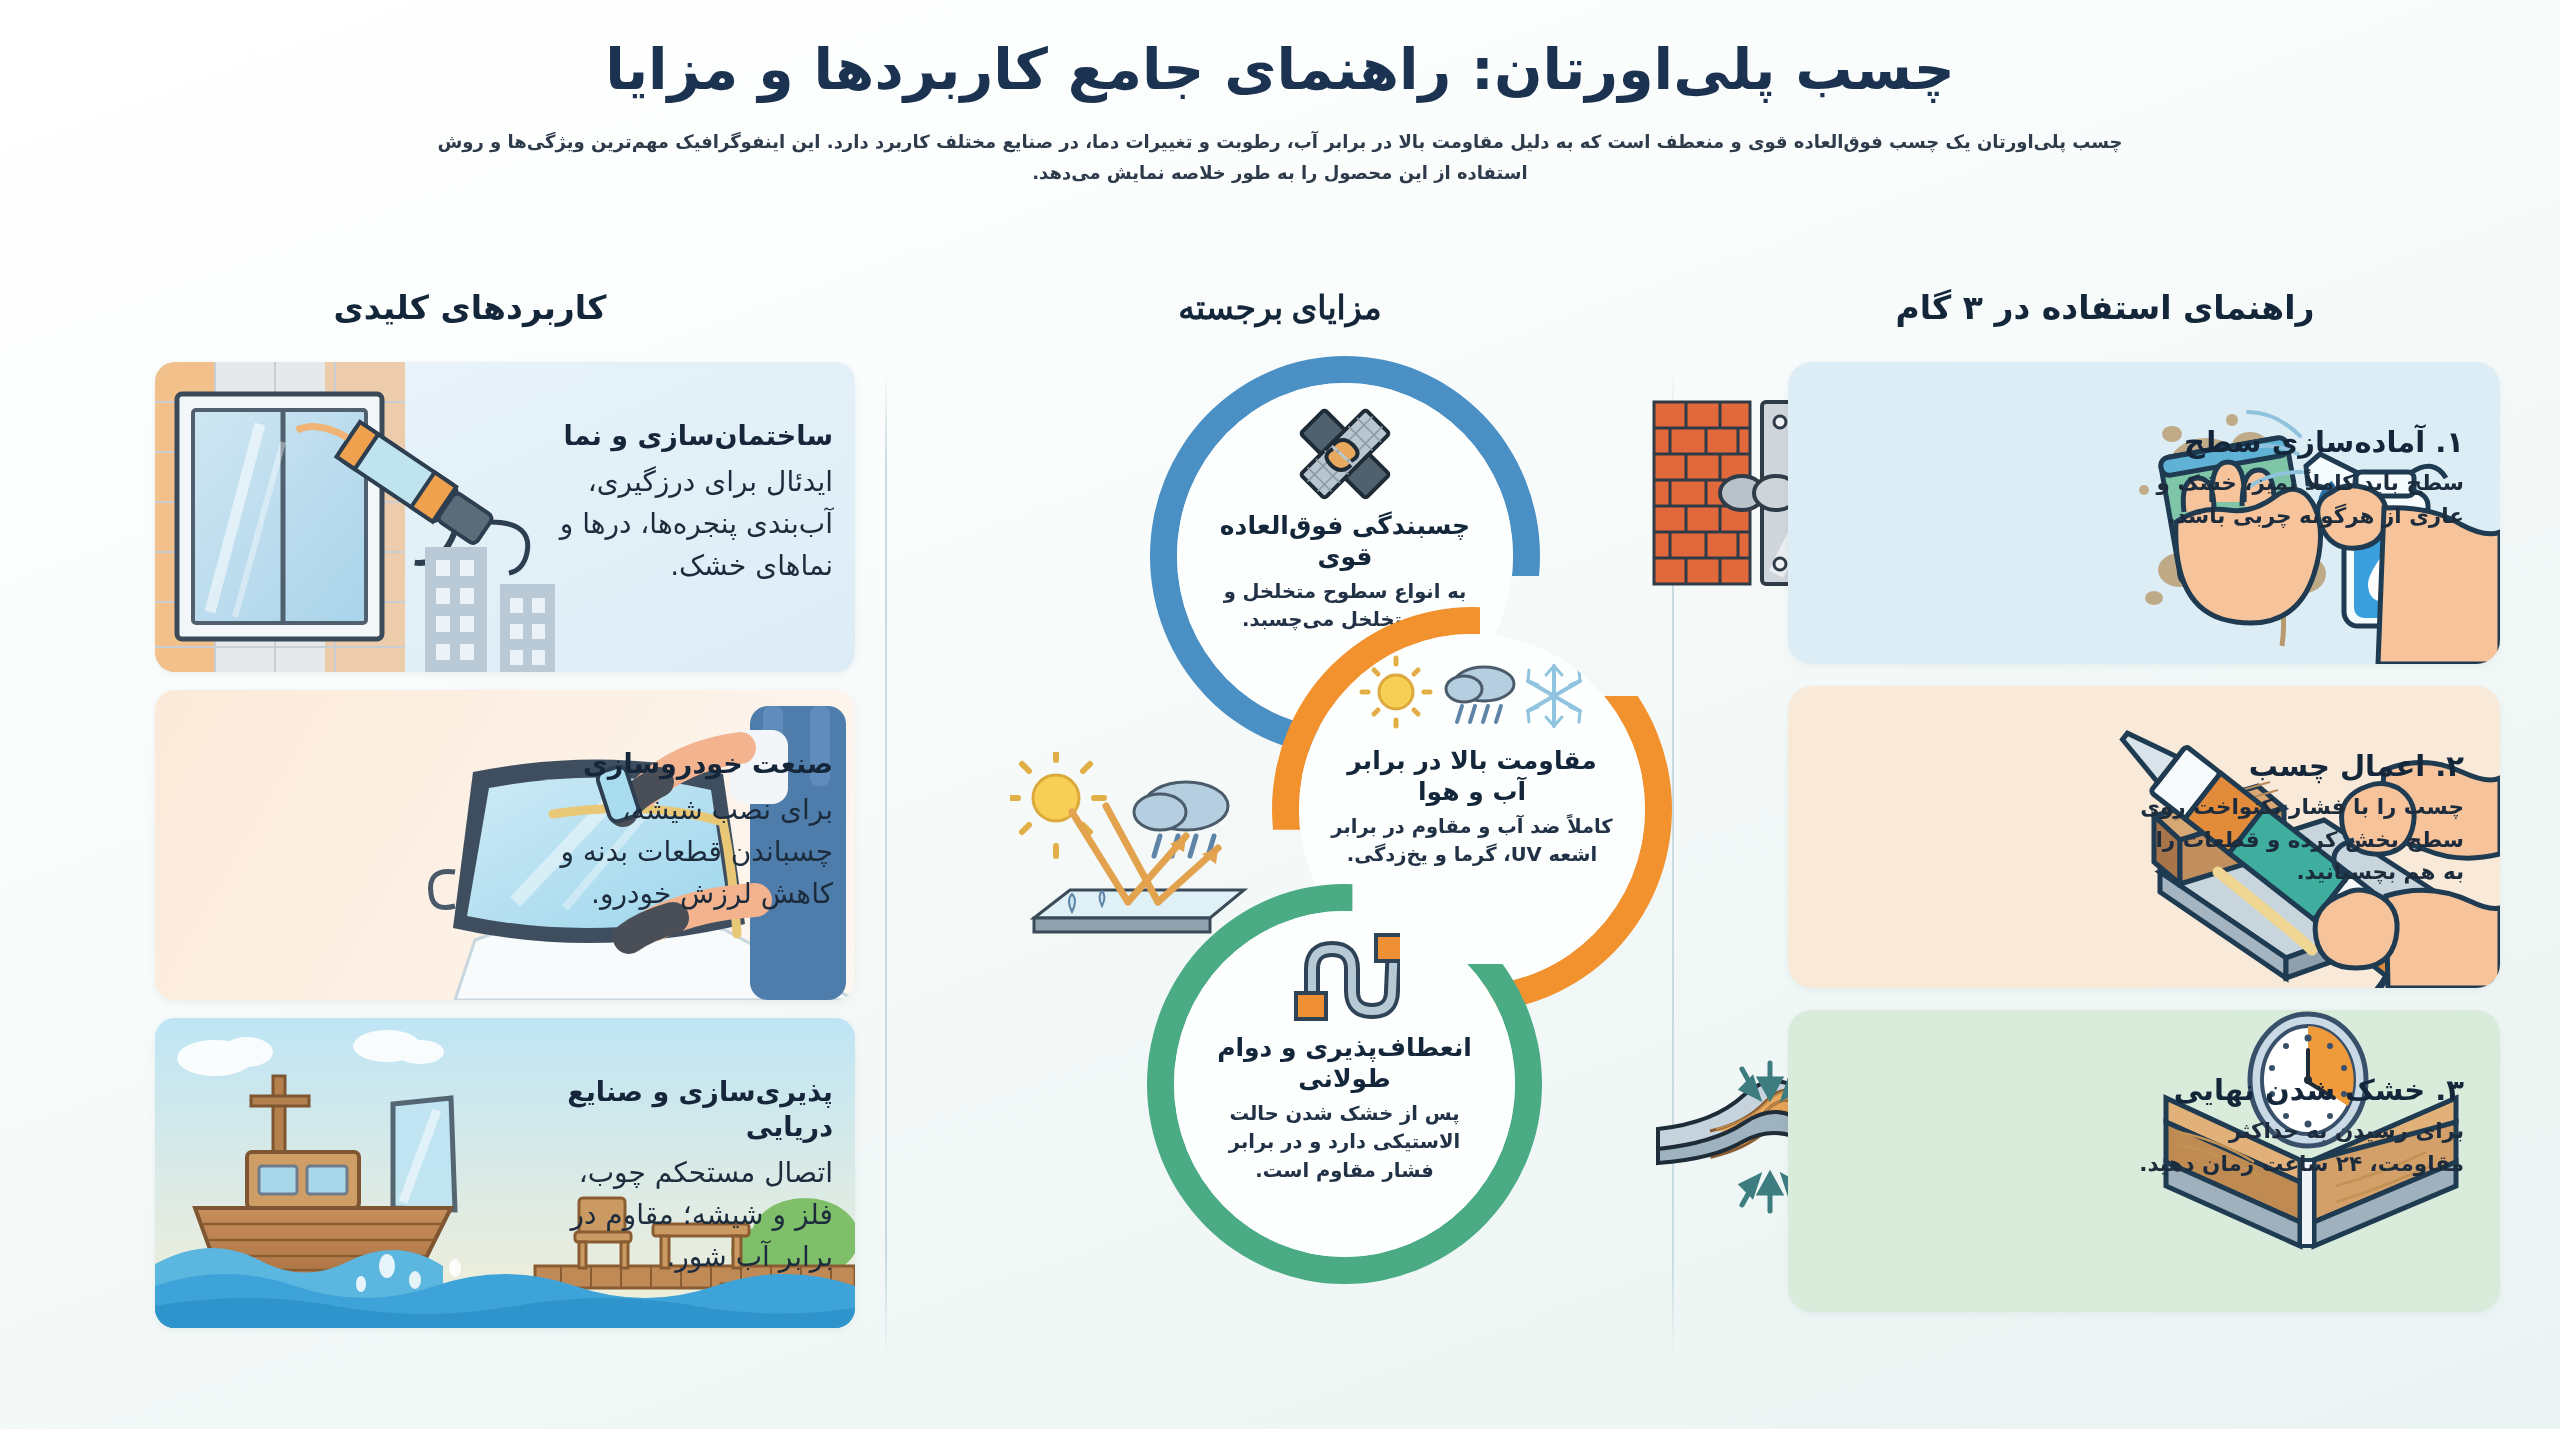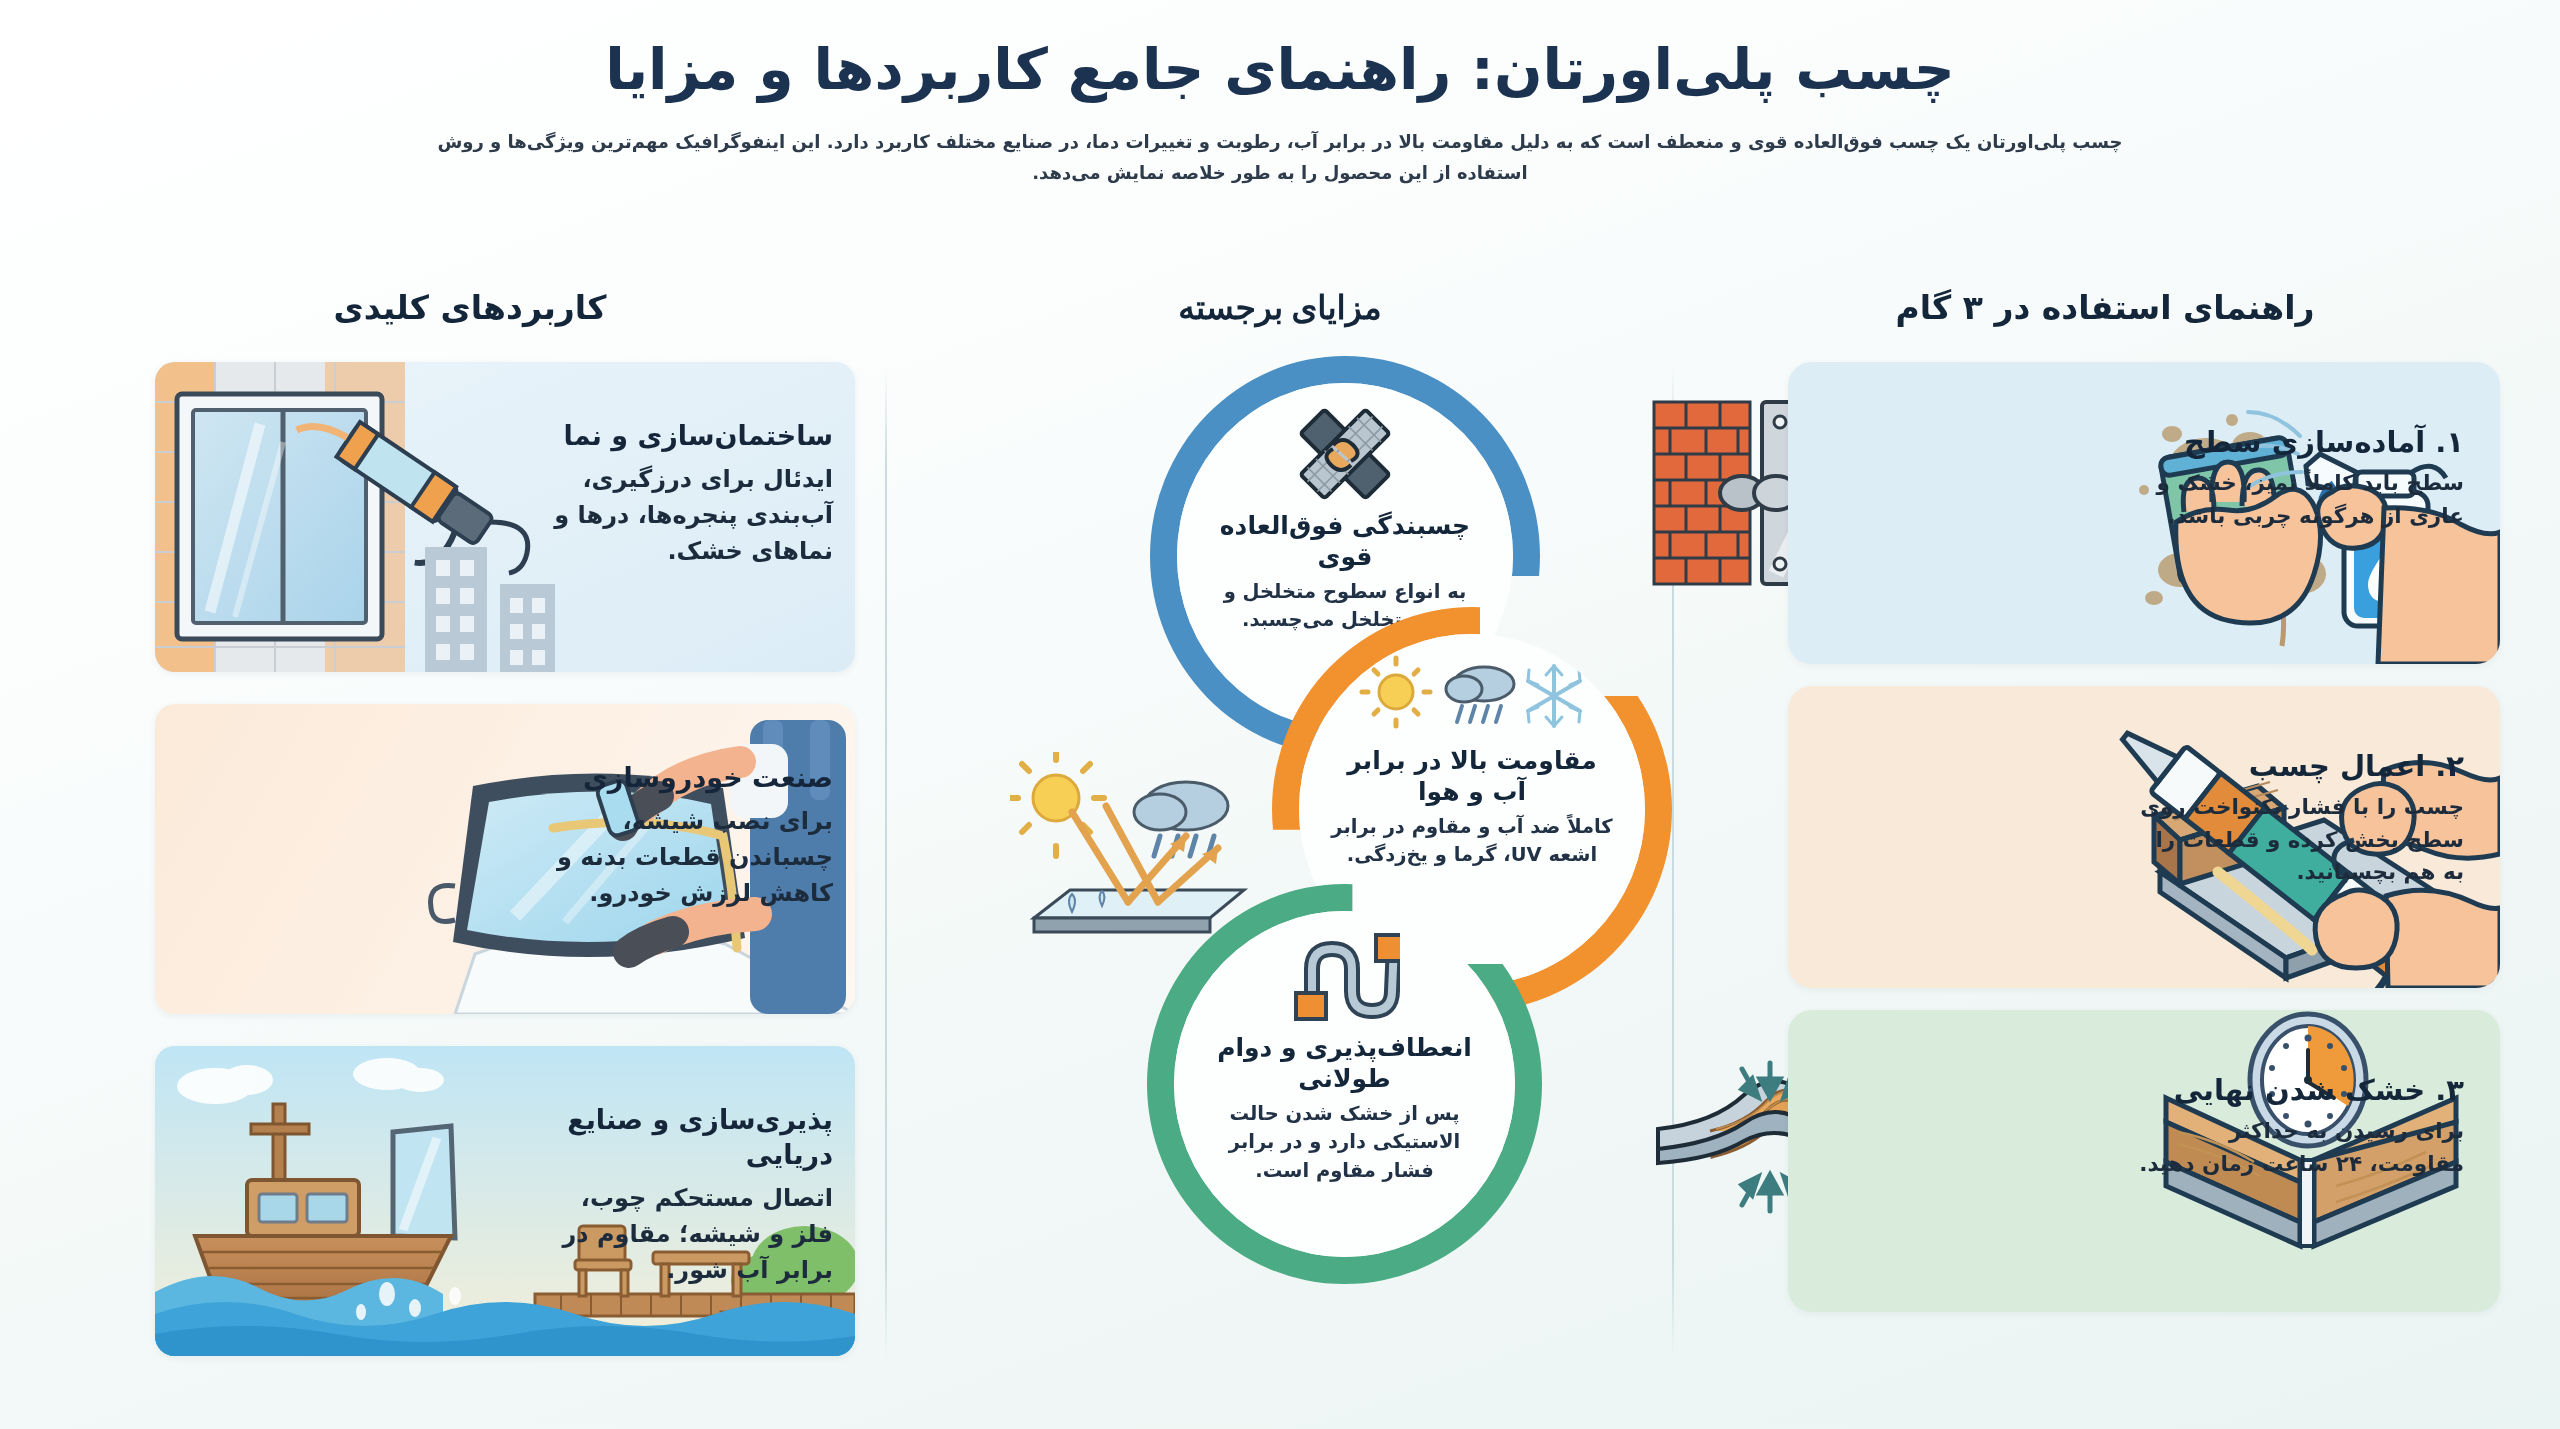--- a/index.html
+++ b/index.html
@@ -76,42 +76,42 @@
     position: absolute;
     top: 362px;
     right: 1705px;
     width: 730px;
   }
   .app-card {
     position: relative;
     width: 700px;
     height: 310px;
     border-radius: 20px;
-    margin-bottom: 32px;
+    margin-bottom: 18px;
     overflow: hidden;
     box-shadow: 0 2px 7px rgba(40,70,90,.07);
   }
   .app-card .txt {
     position: absolute;
     top: 56px;
     right: 22px;
     width: 290px;
     text-align: right;
     z-index: 4;
   }
   .app-card .t-title {
     font-size: 27px;
     font-weight: bold;
     color: #16263a;
     line-height: 1.3;
     margin-bottom: 8px;
   }
   .app-card .t-desc {
-    font-size: 24px;
-    font-weight: bold;
+    font-size: 28px;
+    font-weight: normal;
     line-height: 1.5;
     color: #1d2c3d;
   }
 
   
   .card-building { background: linear-gradient(120deg,#e8f2f8 0%,#dfeef6 45%,#eef6fa 100%); }
   
   .card-auto { background: linear-gradient(120deg,#fbead9 0%,#fdf1e6 55%,#fdf7f1 100%); }
   
   .card-marine { background: linear-gradient(175deg,#cfe9f6 0%,#d6eefa 42%,#bfe4f6 60%,#9fd5ef 100%); }

